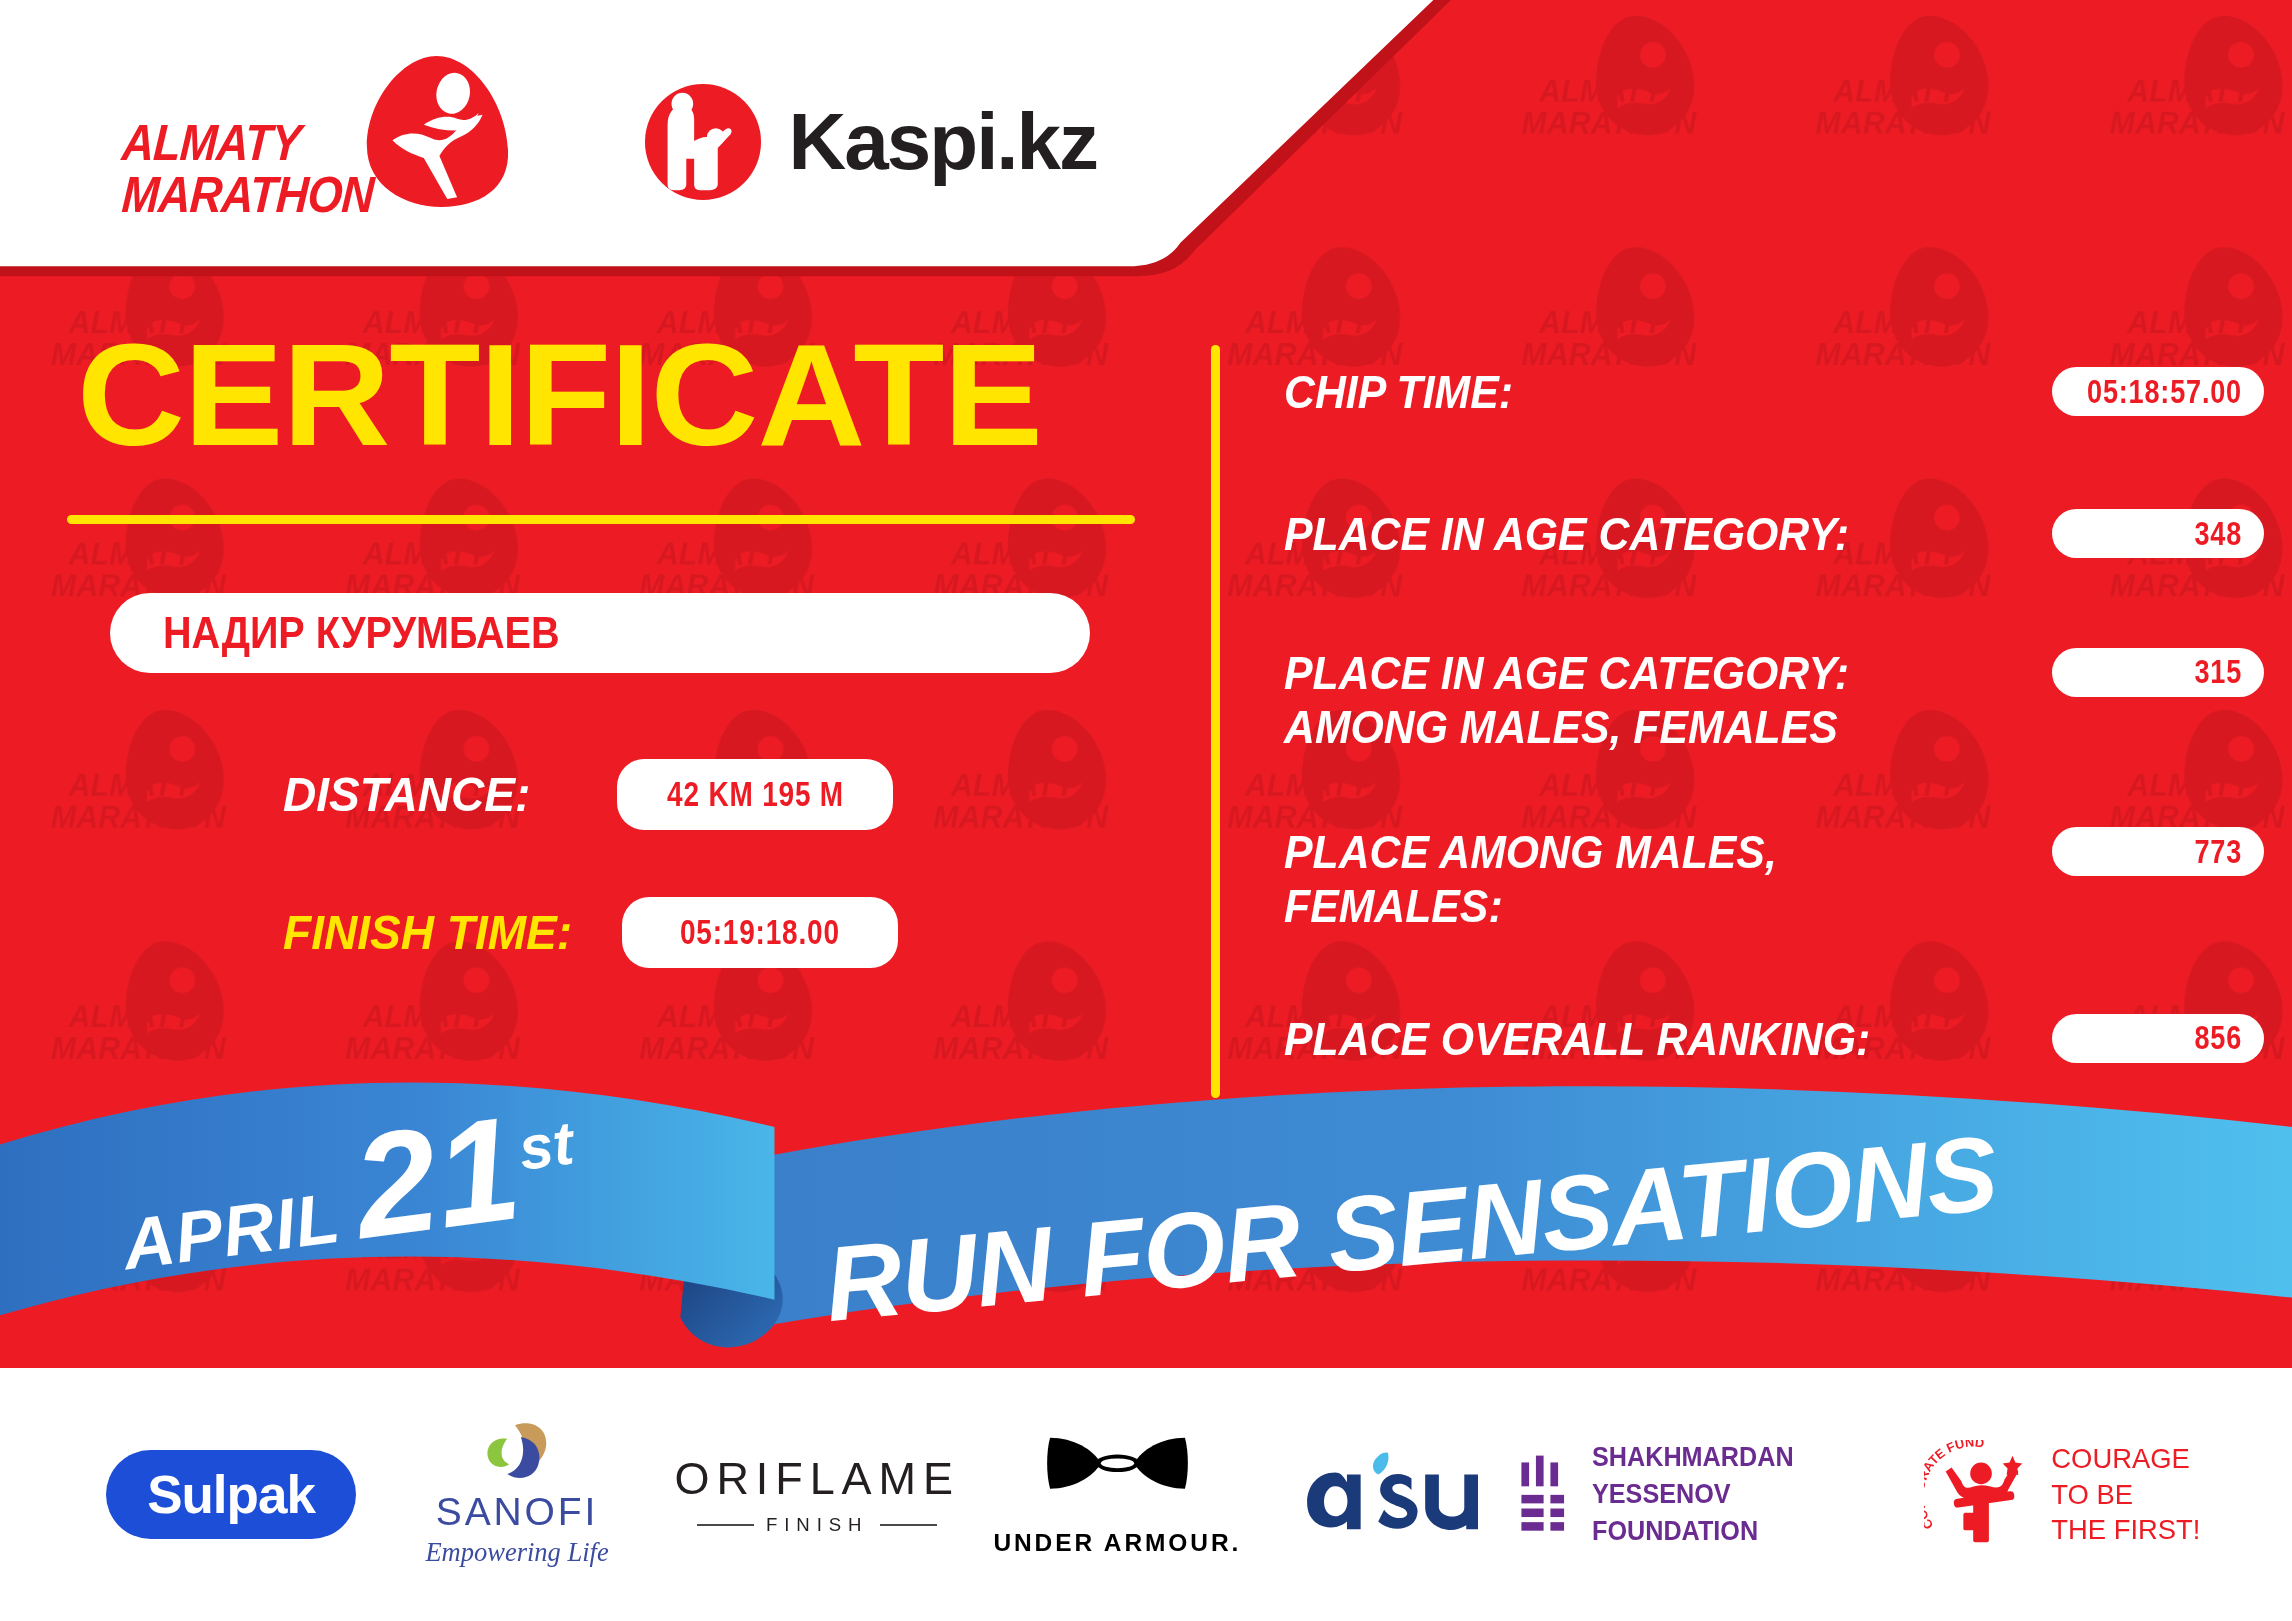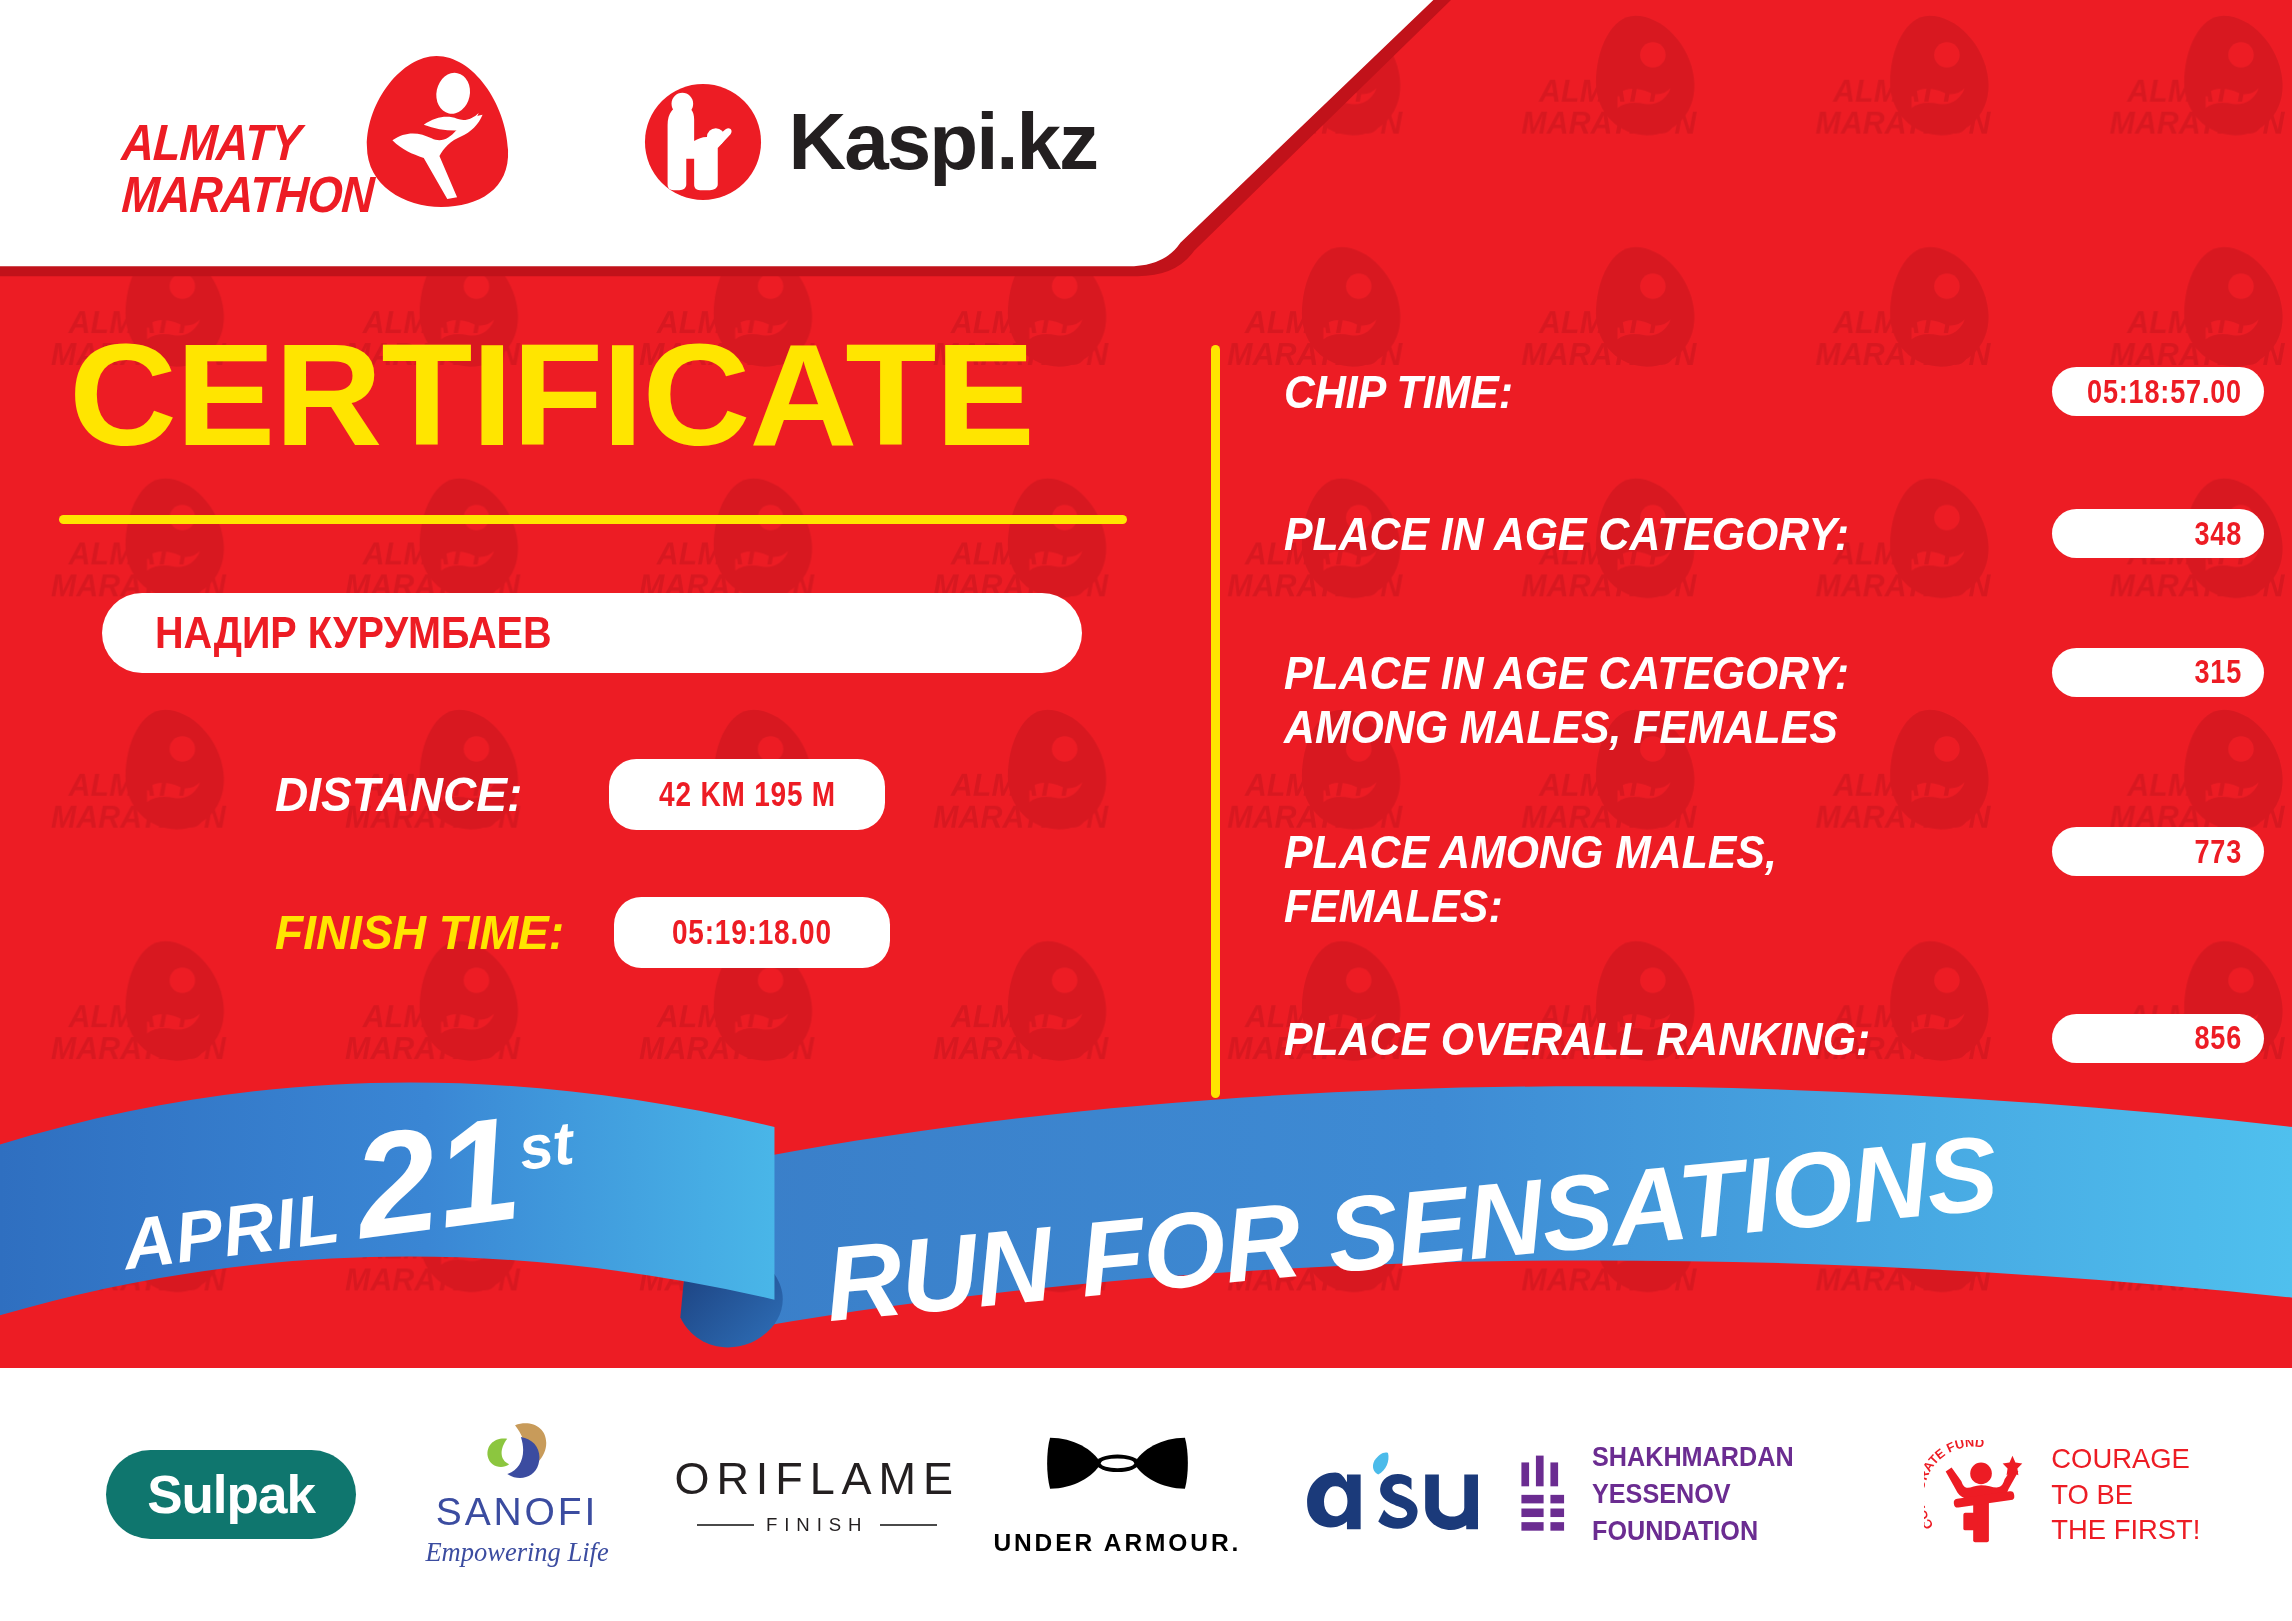--- a/index.html
+++ b/index.html
@@ -51,21 +51,21 @@
   
   .kaspi { display: flex; align-items: center; margin-left: 106px; }
   .kaspi-mark { width: 120px; height: 120px; }
   .kaspi-word {
     font-family: "Liberation Sans", sans-serif;
     font-weight: 700; font-size: 80px; color: #231F20;
     letter-spacing: -2px; margin-left: 25.5px;
   }
 
   
-  .left-col { position: absolute; left: 8px; top: 323px; width: 1176px; z-index: 10; }
+  .left-col { position: absolute; left: 16px; top: 323px; width: 1176px; z-index: 10; }
   .cert-title {
     font-family: "Liberation Sans", sans-serif;
     font-weight: 700; font-size: 145px; color: #FFE500;
     letter-spacing: -1px; margin-left: 61px;
     transform: scaleX(1.03); transform-origin: left center;
     line-height: 1;
   }
   .yellow-rule {
     height: 8.8px; background: #FFE500; border-radius: 4.9px;
     margin: 47px 0 0 51px; width: 1068px;
@@ -192,21 +192,21 @@
   .sp { display: flex; align-items: center; justify-content: center; height: 147px; }
   .sp-sulpak  { width: 294px; }
   .sp-sanofi  { width: 294px; }
   .sp-oriflame{ width: 323px; }
   .sp-ua      { width: 294px; }
   .sp-asu     { width: 265px; }
   .sp-shy     { width: 412px; }
   .sp-courage { width: 294px; }
 
   .sulpak-pill {
-    background: #0f766e; border-radius: 45px;
+    background: #1d4ed8; border-radius: 45px;
     padding: 13.7px 41px;
     font-family: "Liberation Sans", sans-serif;
     font-weight: 700; font-size: 53px; color: #ffffff;
     letter-spacing: -1px;
   }
   .sanofi-box { text-align: center; }
   .sanofi-word {
     font-family: "Liberation Sans", sans-serif;
     font-size: 39px; color: #3B4CA0; letter-spacing: 2.9px; margin-top: 3.9px;
   }

